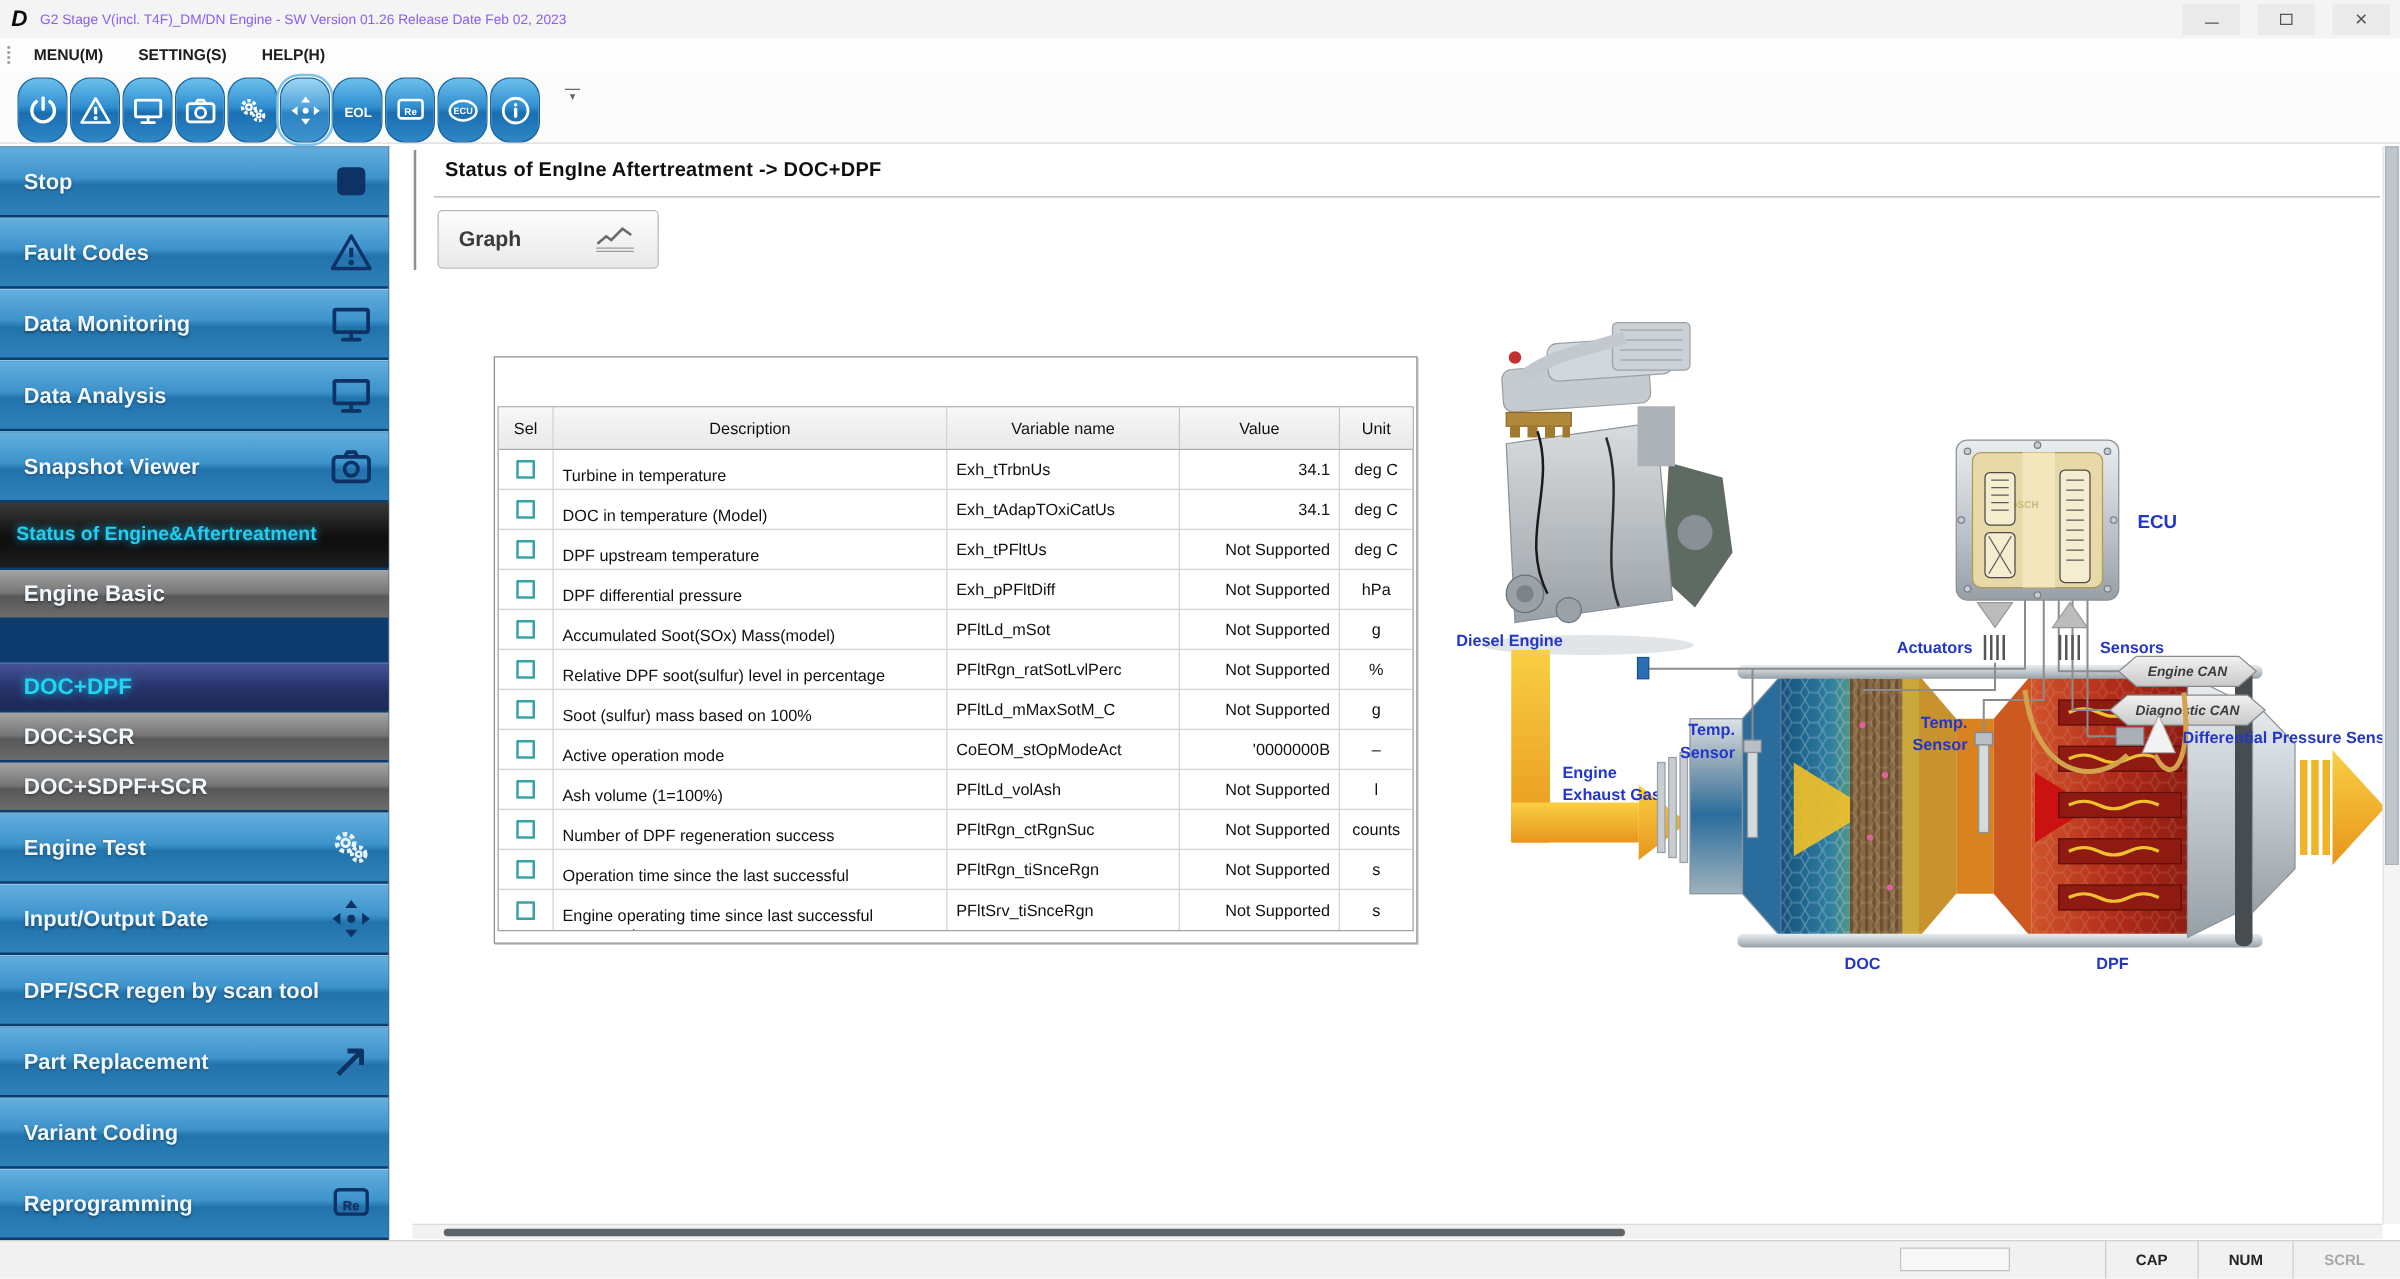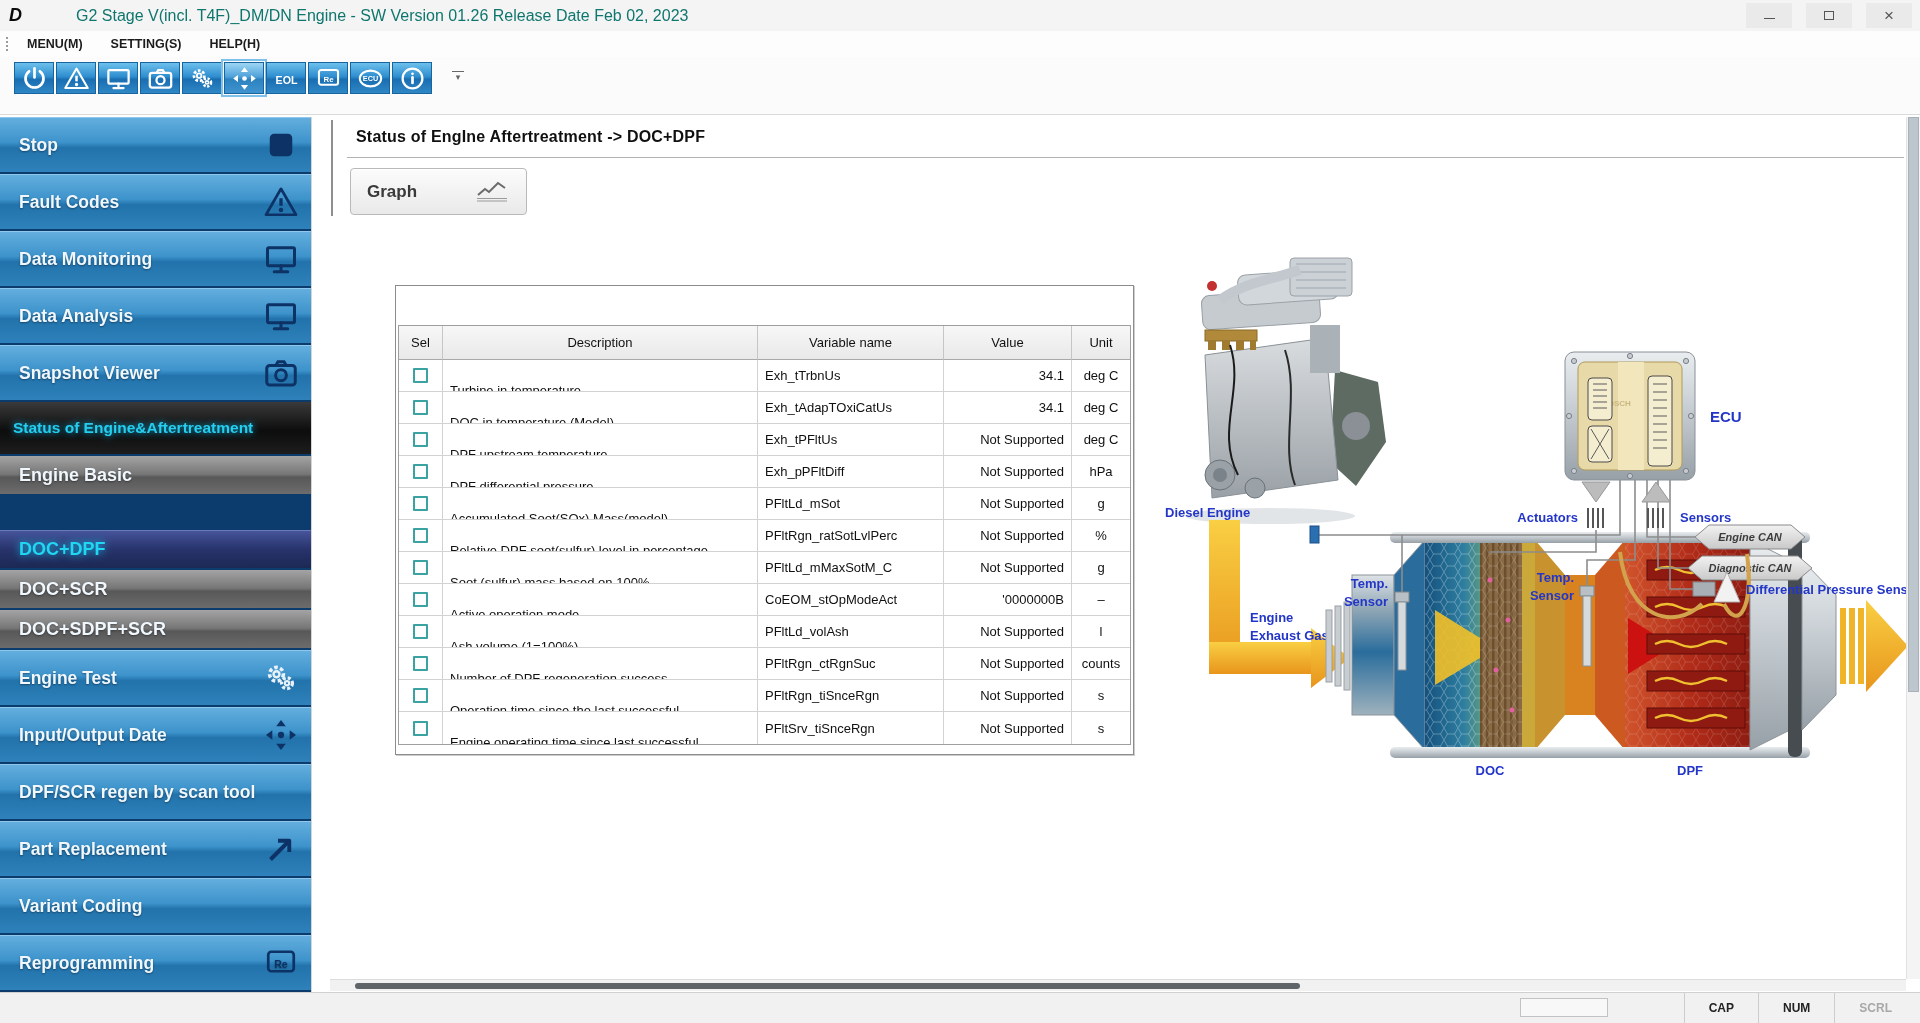--- a/index.html
+++ b/index.html
@@ -3,41 +3,41 @@
 <meta charset="utf-8">
 <style>
   * { margin:0; padding:0; box-sizing:border-box; }
   html,body { width:1920px; height:1023px; overflow:hidden;
     font-family:"Liberation Sans", sans-serif; background:#ffffff; position:relative; }
 
   
   .titlebar { position:absolute; left:0; top:0; width:1920px; height:31px;
     background:#f4f4f4; display:flex; align-items:center; padding-left:9px; }
   .d-logo { font-size:18px; font-weight:bold; font-style:italic; color:#0b0b0b; margin-right:10px; }
-  .title-text { font-size:16px; color:#0f766e;margin-left:44px; }
+  .title-text { font-size:11px; color:#8b5cf6; }
   .win-controls { position:absolute; right:8px; top:3px; display:flex; gap:14px; }
   .win-btn { width:46px; height:25px; background:#eaeaea; display:flex; align-items:center;
     justify-content:center; color:#555; font-size:14px; }
   .glyph-min { width:11px; border-bottom:1.5px solid #555; height:1px; margin-top:6px; }
   .glyph-max { width:10px; height:9px; border:1.5px solid #555; }
 
   
   .menubar { position:absolute; left:0; top:31px; width:1920px; height:26px; background:#fdfdfd;
     display:flex; align-items:center; gap:28px; padding-left:27px;text-align:center; }
   .menu-item { font-size:12.5px; font-weight:bold; color:#1c1c1c; }
   .grip { position:absolute; left:5px; width:4px;
     background-image:radial-gradient(circle,#9b9b9b 1px,transparent 1.3px); background-size:4px 4px; }
   .grip-menu { top:36px; height:16px; }
   .grip-tool { top:63px; height:44px; }
 
   
   .toolbar { position:absolute; left:0; top:57px; width:1920px; height:58px; background:#fbfbfb;
     border-bottom:1px solid #dadada; }
   .tb-row { position:absolute; left:14px; top:5px; display:flex; gap:2px; }
-  .tb-btn { width:40px; height:32px; border-radius:0; border:1px solid #17649e; color:#fff;
+  .tb-btn { width:40px; height:52px; border-radius:16px; border:1px solid #17649e; color:#fff;
     background:linear-gradient(180deg,#6cc0ec 0%,#2f8ecf 45%,#1a6eb2 55%,#2f87c5 100%);
     display:flex; align-items:center; justify-content:center; }
   .tb-btn svg { width:27px; height:27px; }
   .tb-btn.selected { outline:2px solid #7ec2ec; outline-offset:1px;
     background:linear-gradient(180deg,#9ed6f4 0%,#51a3da 45%,#2c83c0 55%,#3f93cf 100%); }
   .tb-more { position:absolute; left:452px; top:14px; width:12px; color:#666; font-size:9px;
     line-height:7px; text-align:center; }
   .tb-more .bar { border-top:1.5px solid #666; margin-bottom:2px; }
 
   
@@ -80,21 +80,21 @@
   .th { height:34px; background:linear-gradient(180deg,#f7f7f7,#e9e9e9);
     border-right:1px solid #c6c6c6; border-bottom:1px solid #a9a9a9;
     display:flex; align-items:center; justify-content:center; font-size:13px; color:#111; }
   .th:last-child { border-right:none; }
   .td { height:32px; border-right:1px solid #d2d2d2; border-bottom:1px solid #d2d2d2;
     display:flex; align-items:center; font-size:13px; color:#101010; padding:0 7px; overflow:hidden; }
   .td:last-child { border-right:none; }
   .trow:last-child .td { border-bottom:none; }
   .td-sel { justify-content:center; }
   .cb { width:15px; height:15px; border:2px solid #3ba2a2; background:#fdfdfd; border-radius:1px; }
-  .td-desc { display:block; padding-top:23px; line-height:16px; }
+  .td-desc { display:block; padding-top:13px; line-height:16px; }
   .td-val { justify-content:flex-end; }
   .td-unit { justify-content:center; }
 
   
   .diagram { position:absolute; left:1150px; top:230px; width:770px; height:580px; }
   .lbl { fill:#2336c8; font-weight:bold; font-size:13px; font-family:"Liberation Sans",sans-serif; }
   .lbl-big { font-size:15px; }
   .badge-txt { fill:#3c3c3c; font-weight:bold; font-size:11px; font-style:italic;
     font-family:"Liberation Sans",sans-serif; }
 

